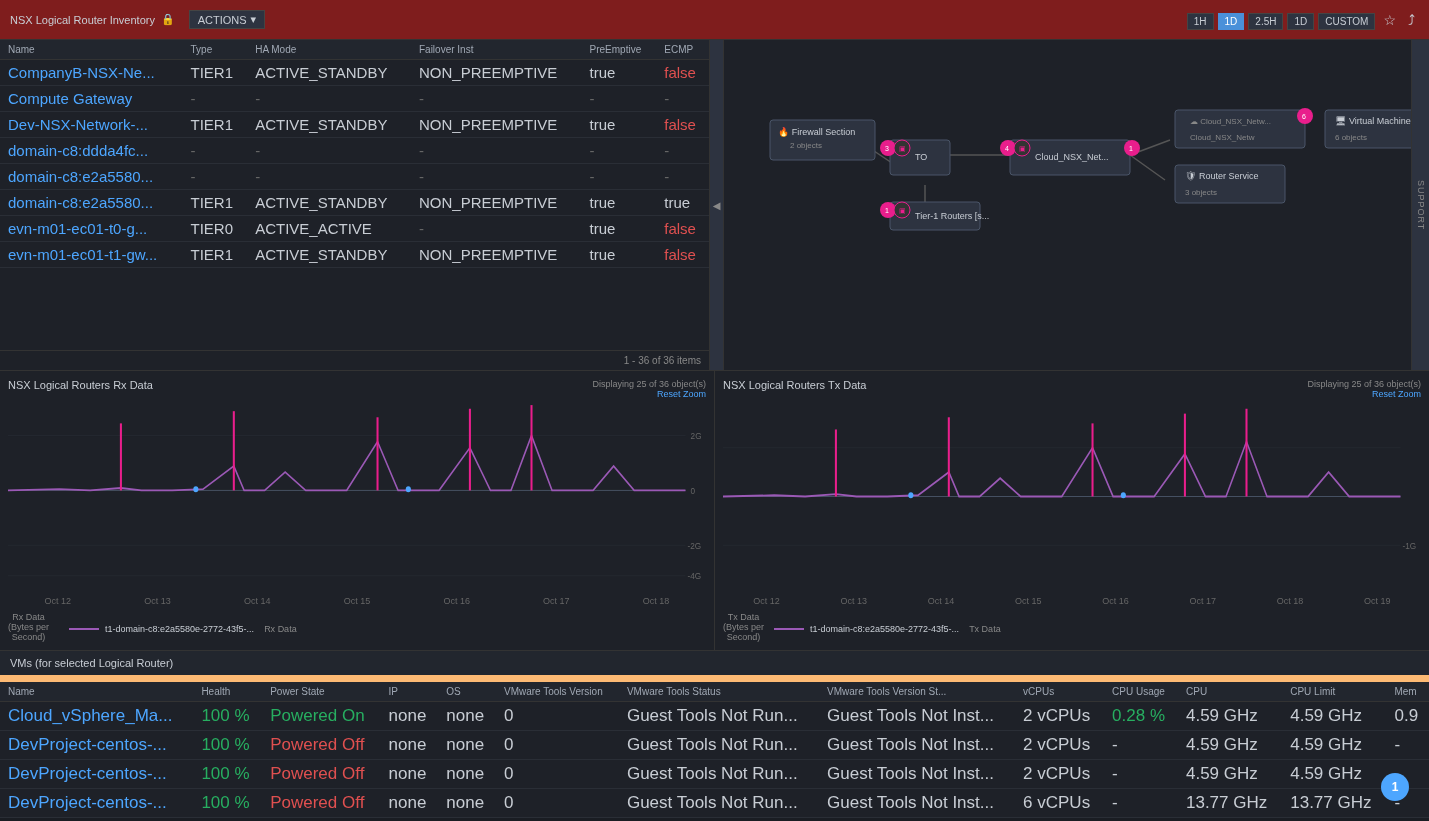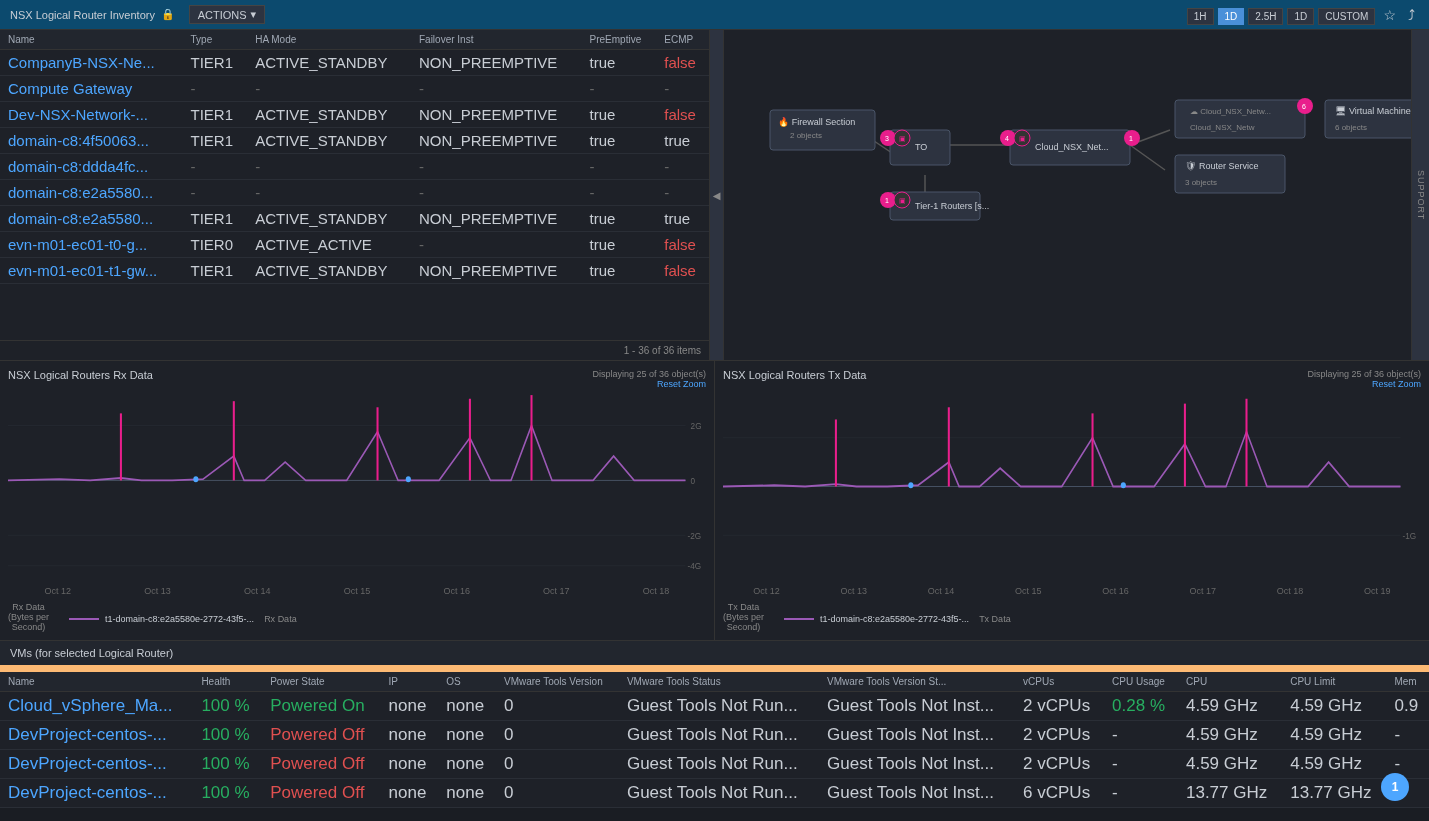--- a/index.html
+++ b/index.html
@@ -1,19 +1,19 @@
 <!DOCTYPE html>
 <html><head>
   <meta charset="utf-8">
   <style>
     * { box-sizing: border-box; margin: 0; padding: 0; }
     body { background: #1a1d23; color: #c8cdd4; font-family: 'Segoe UI', Arial, sans-serif; font-size: 11px; overflow: hidden; width: 1429px; height: 821px; }
 
     
-    .header { display: flex; align-items: center; background: #0c4a6e; border-bottom: 1px solid #333; padding: 0 10px; height: 30px; }
+    .header { display: flex; align-items: center; background: #7f1d1d; border-bottom: 1px solid #333; padding: 0 10px; height: 40px; }
     .lock-icon { color: #999; margin: 0 6px; font-size: 11px; }
     .actions-btn { background: #2d3340; border: 1px solid #444; color: #c8cdd4; padding: 2px 8px; font-size: 11px; cursor: pointer; margin-left: 8px; display: flex; align-items: center; gap: 4px; }
     .header-right { margin-left: auto; display: flex; align-items: flex-end; gap: 4px; }
     .time-btn { background: #2d3340; border: 1px solid #444; color: #c8cdd4; padding: 2px 6px; font-size: 10px; cursor: pointer; }
     .time-btn.active { background: #4a90d9; border-color: #4a90d9; color: #fff; }
     .icon-btn { background: none; border: none; color: #c8cdd4; cursor: pointer; font-size: 14px; padding: 2px 4px; }
 
     
     .top-section { display: flex; height: 330px; }
 
@@ -123,28 +123,20 @@
     </tr>
             <tr>
       <td class="cell-link">Dev-NSX-Network-...</td>
       <td class="cell-tier">TIER1</td>
       <td class="cell-ha">ACTIVE_STANDBY</td>
       <td class="cell-preemptive">NON_PREEMPTIVE</td>
       <td class="cell-true">true</td>
       <td class="cell-false">false</td>
     </tr>
             <tr>
-      <td class="cell-link">domain-c8:4f50063...</td>
-      <td class="cell-tier">TIER1</td>
-      <td class="cell-ha">ACTIVE_STANDBY</td>
-      <td class="cell-preemptive">NON_PREEMPTIVE</td>
-      <td class="cell-true">true</td>
-      <td class="cell-true">true</td>
-    </tr>
-            <tr>
       <td class="cell-link">domain-c8:ddda4fc...</td>
       <td class="cell-dash">-</td>
       <td class="cell-dash">-</td>
       <td class="cell-dash">-</td>
       <td class="cell-dash">-</td>
       <td class="cell-dash">-</td>
     </tr>
             <tr>
       <td class="cell-link">domain-c8:e2a5580...</td>
       <td class="cell-dash">-</td>
@@ -340,21 +332,21 @@
     <div class="chart-x-labels">
       <span>Oct 12</span>
       <span>Oct 13</span>
       <span>Oct 14</span>
       <span>Oct 15</span>
       <span>Oct 16</span>
       <span>Oct 17</span>
       <span>Oct 18</span>
       <span>Oct 19</span>
     </div>
-    <div style="display:flex;align-items:center;gap:10px;padding:4px 0 0 0;text-align:center;">
+    <div style="display:flex;align-items:center;padding:4px 0 0 0;text-align:center;">
       <div style="display:flex;flex-direction:column;align-items:center;font-size:9px;color:#888;margin-right:10px;">
         <div>Tx Data</div>
         <div>(Bytes per</div>
         <div>Second)</div>
       </div>
       <div style="flex:1;">
         <div class="chart-legend">
           <span class="legend-line"></span>
           <span style="color:#c8cdd4;font-size:9px;">t1-domain-c8:e2a5580e-2772-43f5-...</span>
           <span style="color:#888;font-size:9px;margin-left:4px;">Tx Data</span>

